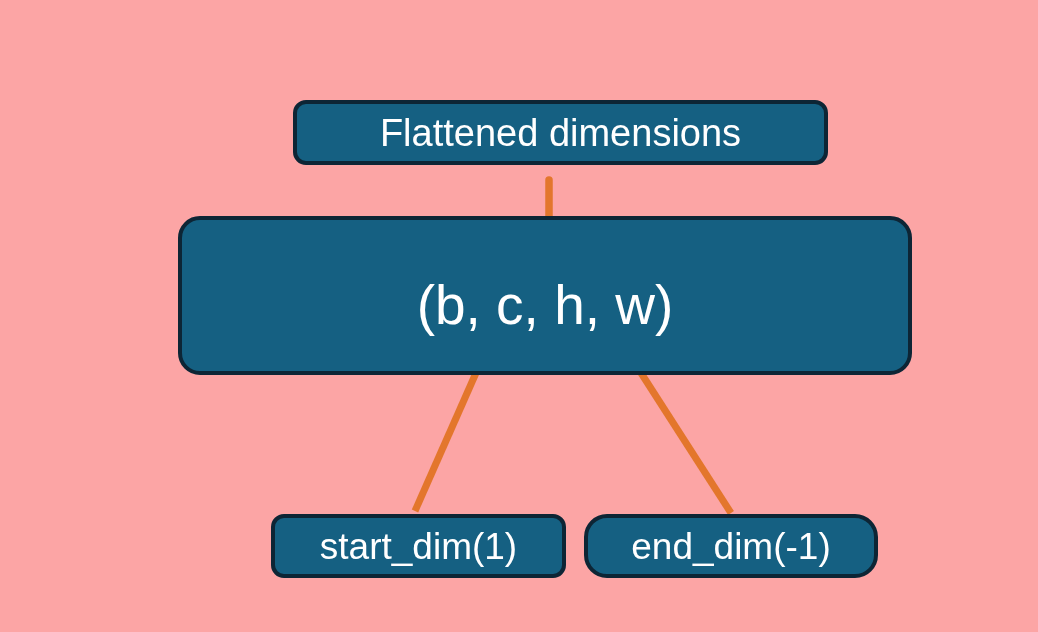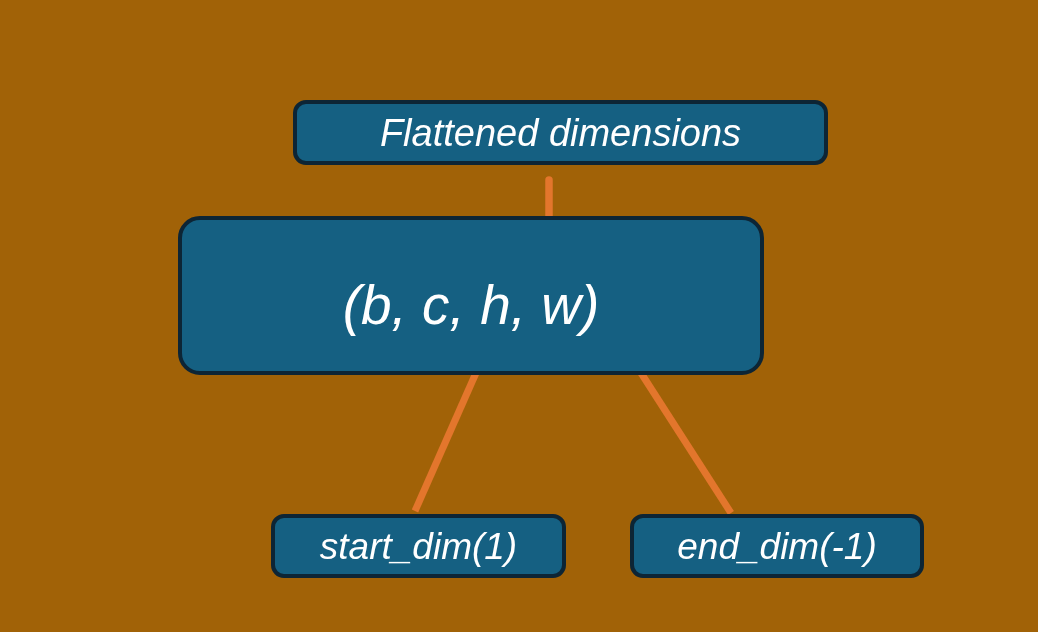--- a/index.html
+++ b/index.html
@@ -7,23 +7,22 @@
     padding: 0;
     background: #ffffff;
   }
   body {
     font-family: "Liberation Sans", sans-serif;
   }
   #canvas {
     position: relative;
     width: 1038px;
     height: 632px;
-    background: #a16207;
+    background: #fca5a5;
     overflow: hidden;
-    font-style: italic;
   }
   .node {
     position: absolute;
     box-sizing: border-box;
     background: #156082;
     border: 4px solid #0d2535;
     border-radius: 14px;
     display: flex;
     align-items: center;
     justify-content: center;
@@ -42,21 +41,21 @@
     width: 535px;
     height: 65px;
     border-radius: 13px;
     font-size: 38px;
   }
 
   
   #node-shape {
     left: 178px;
     top: 216px;
-    width: 586px;
+    width: 734px;
     height: 159px;
     border-radius: 22px;
     font-size: 55px;
     align-items: flex-end;
     padding-bottom: 38px;
   }
 
   
   #node-start-dim {
     left: 271px;
@@ -65,23 +64,22 @@
     height: 64px;
     border-radius: 13px;
     font-size: 37px;
     text-align: right;
   }
   #node-end-dim {
     left: 584px;
     top: 514px;
     width: 294px;
     height: 64px;
-    border-radius: 13px;
+    border-radius: 23px;
     font-size: 37px;
-    margin-left: 46px;
   }
 
   #overlay {
     position: absolute;
     left: 0;
     top: 0;
     width: 1038px;
     height: 632px;
     pointer-events: none;
   }

